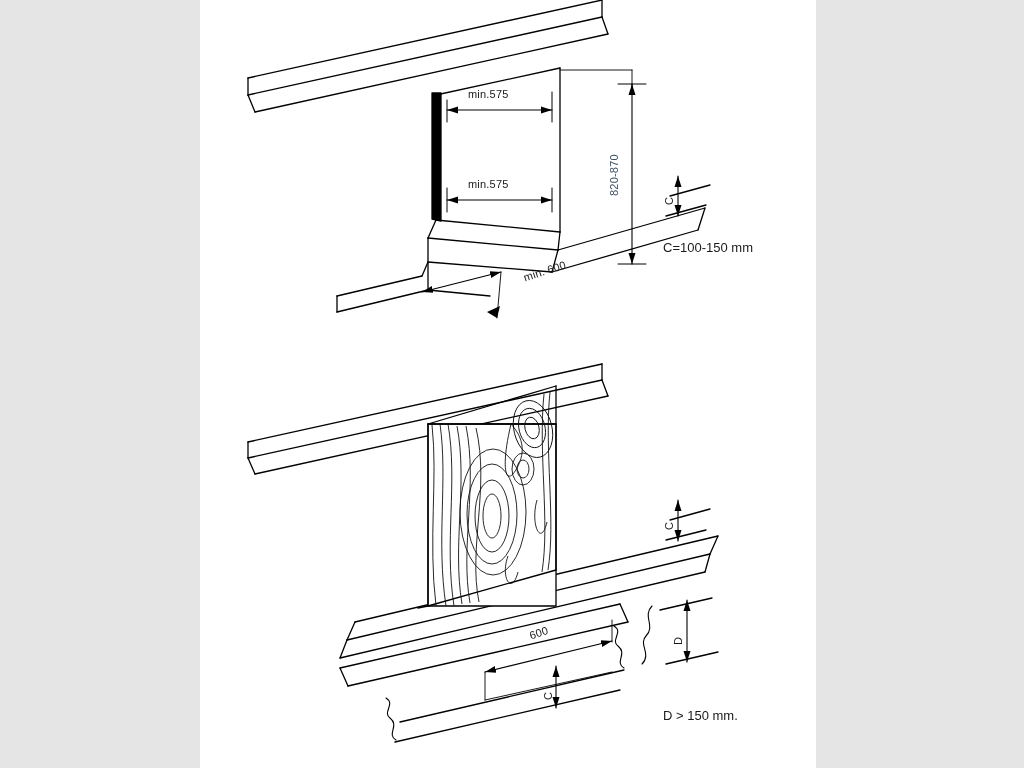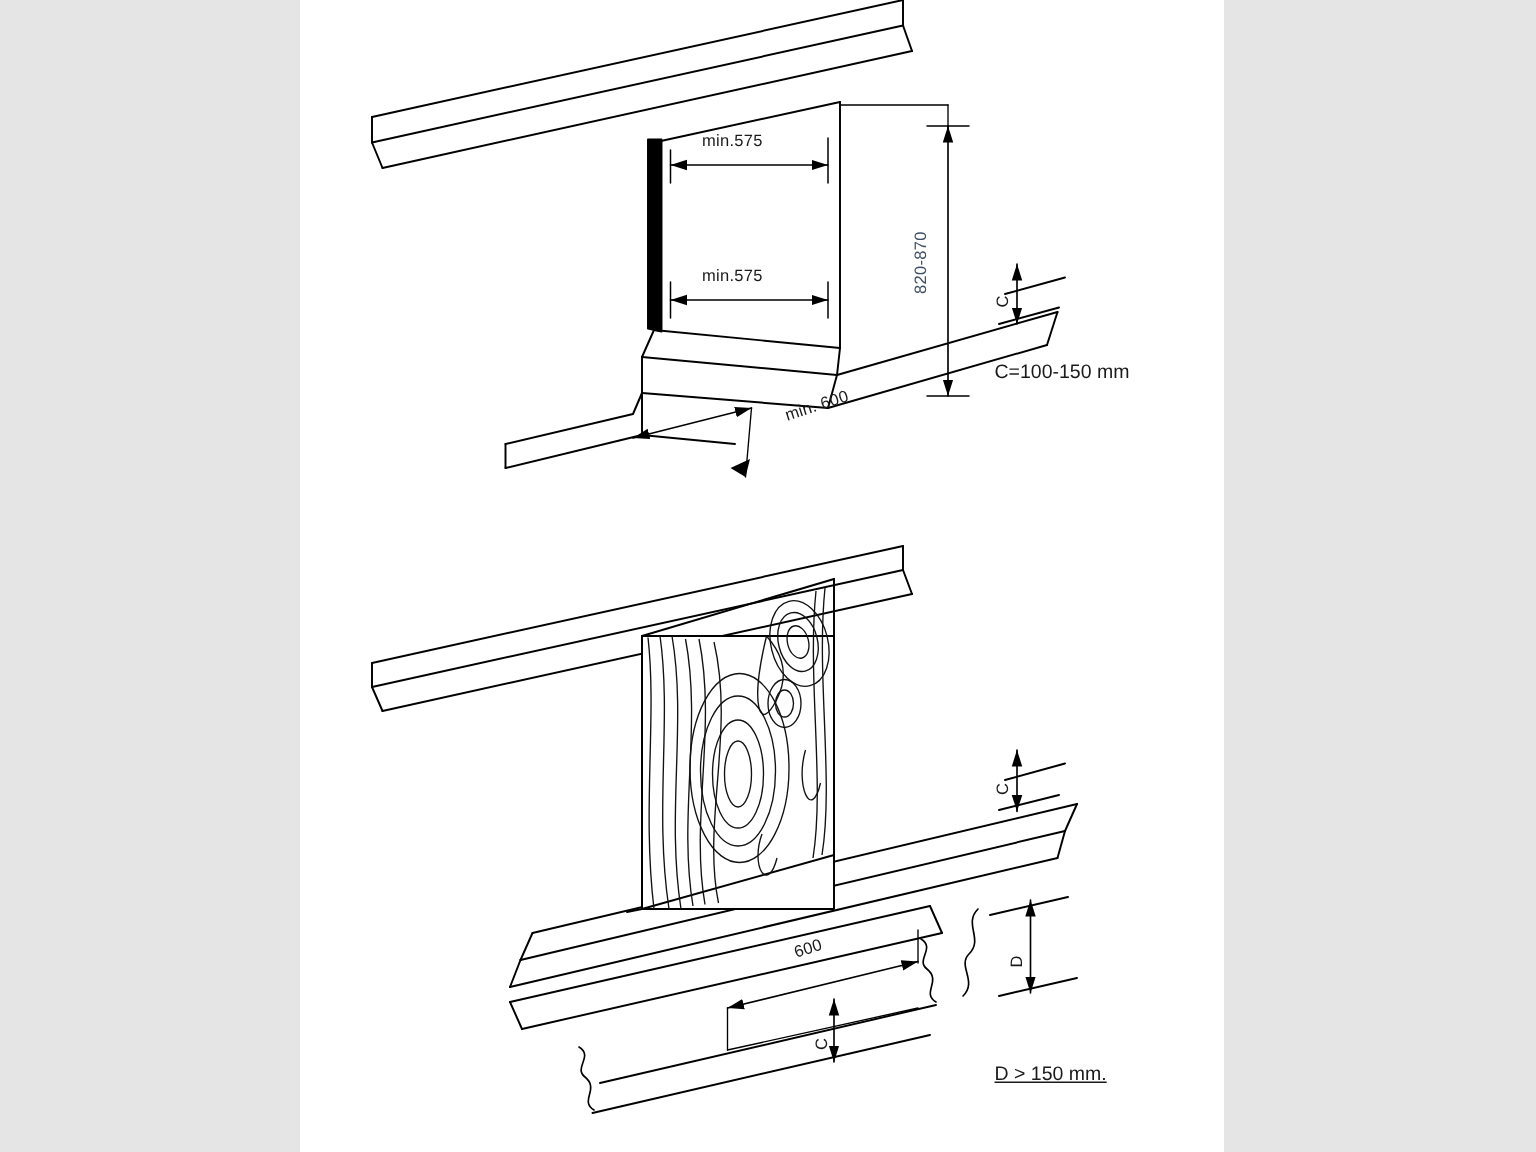--- a/index.html
+++ b/index.html
@@ -222,16 +222,16 @@
     <div class="lbl lbl-note" style="left:463px; top:240px;">C=100-150 mm</div>
 
     <div class="lbl lbl-dim rot90" style="left:463px; top:530px;">C</div>
 
     <div class="lbl lbl-dim rotslant" style="left:328px; top:630px;">600</div>
 
     <div class="lbl lbl-dim rot90" style="left:342px; top:700px;">C</div>
 
     <div class="lbl lbl-dim rot90" style="left:472px; top:645px;">D</div>
 
-    <div class="lbl lbl-note" style="left:463px; top:708px;text-decoration:underline;">D &gt; 150 mm.</div>
+    <div class="lbl lbl-note" style="left:463px; top:708px;">D &gt; 150 mm.</div>
 
   </div>
 </div>
 
 </body></html>

